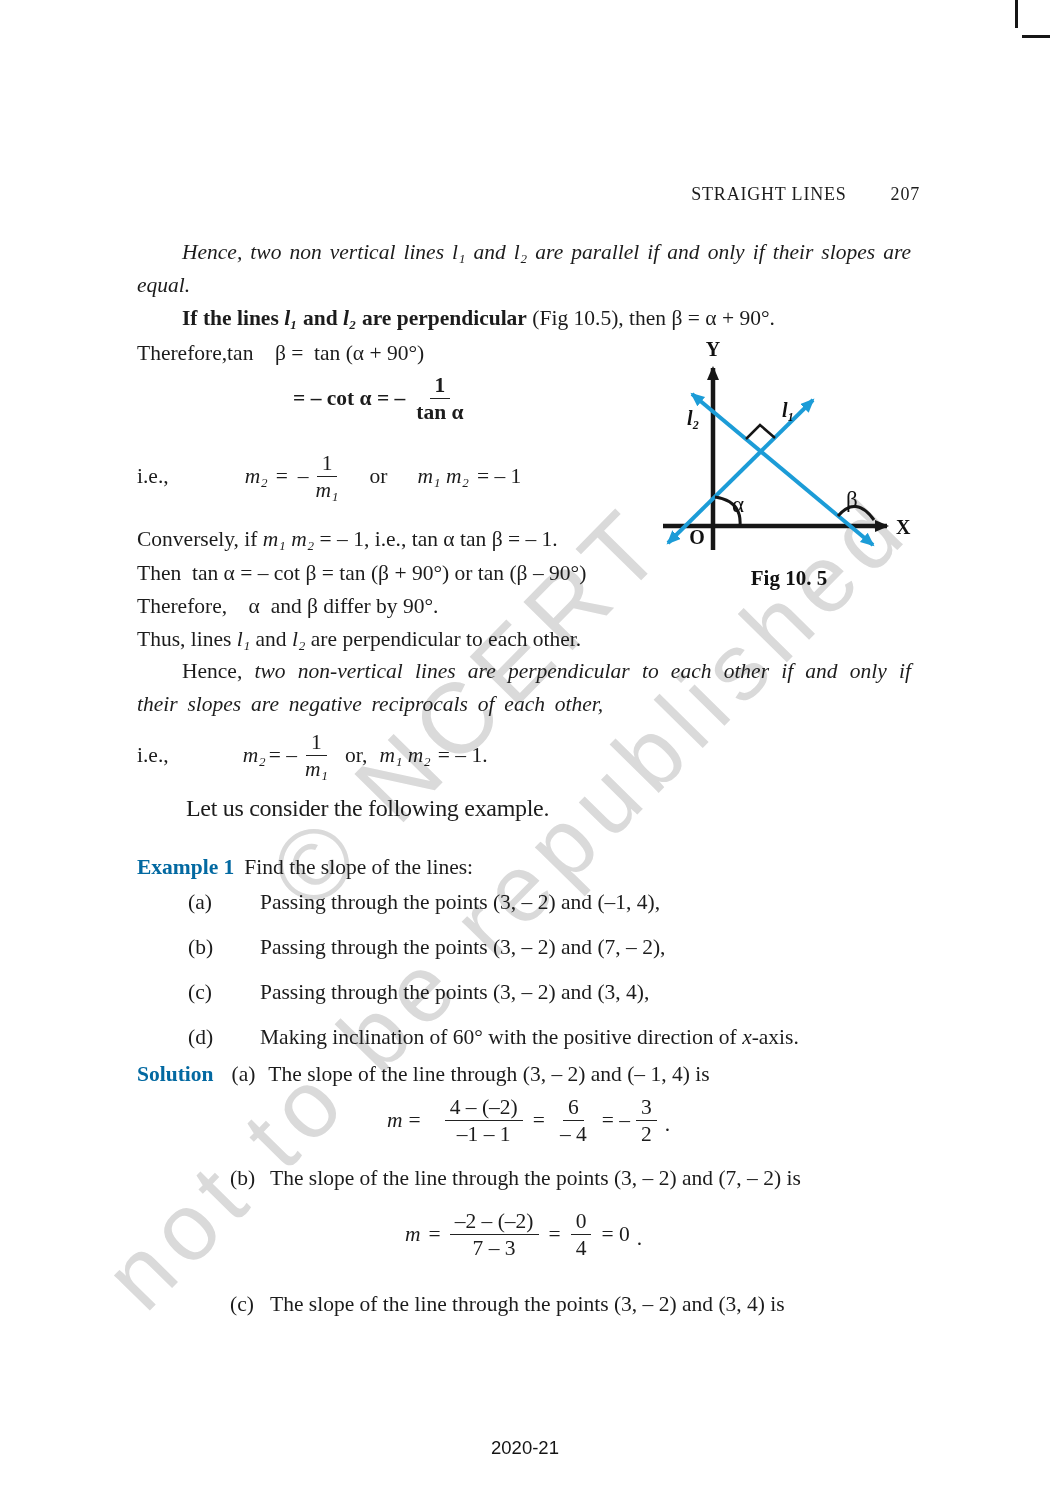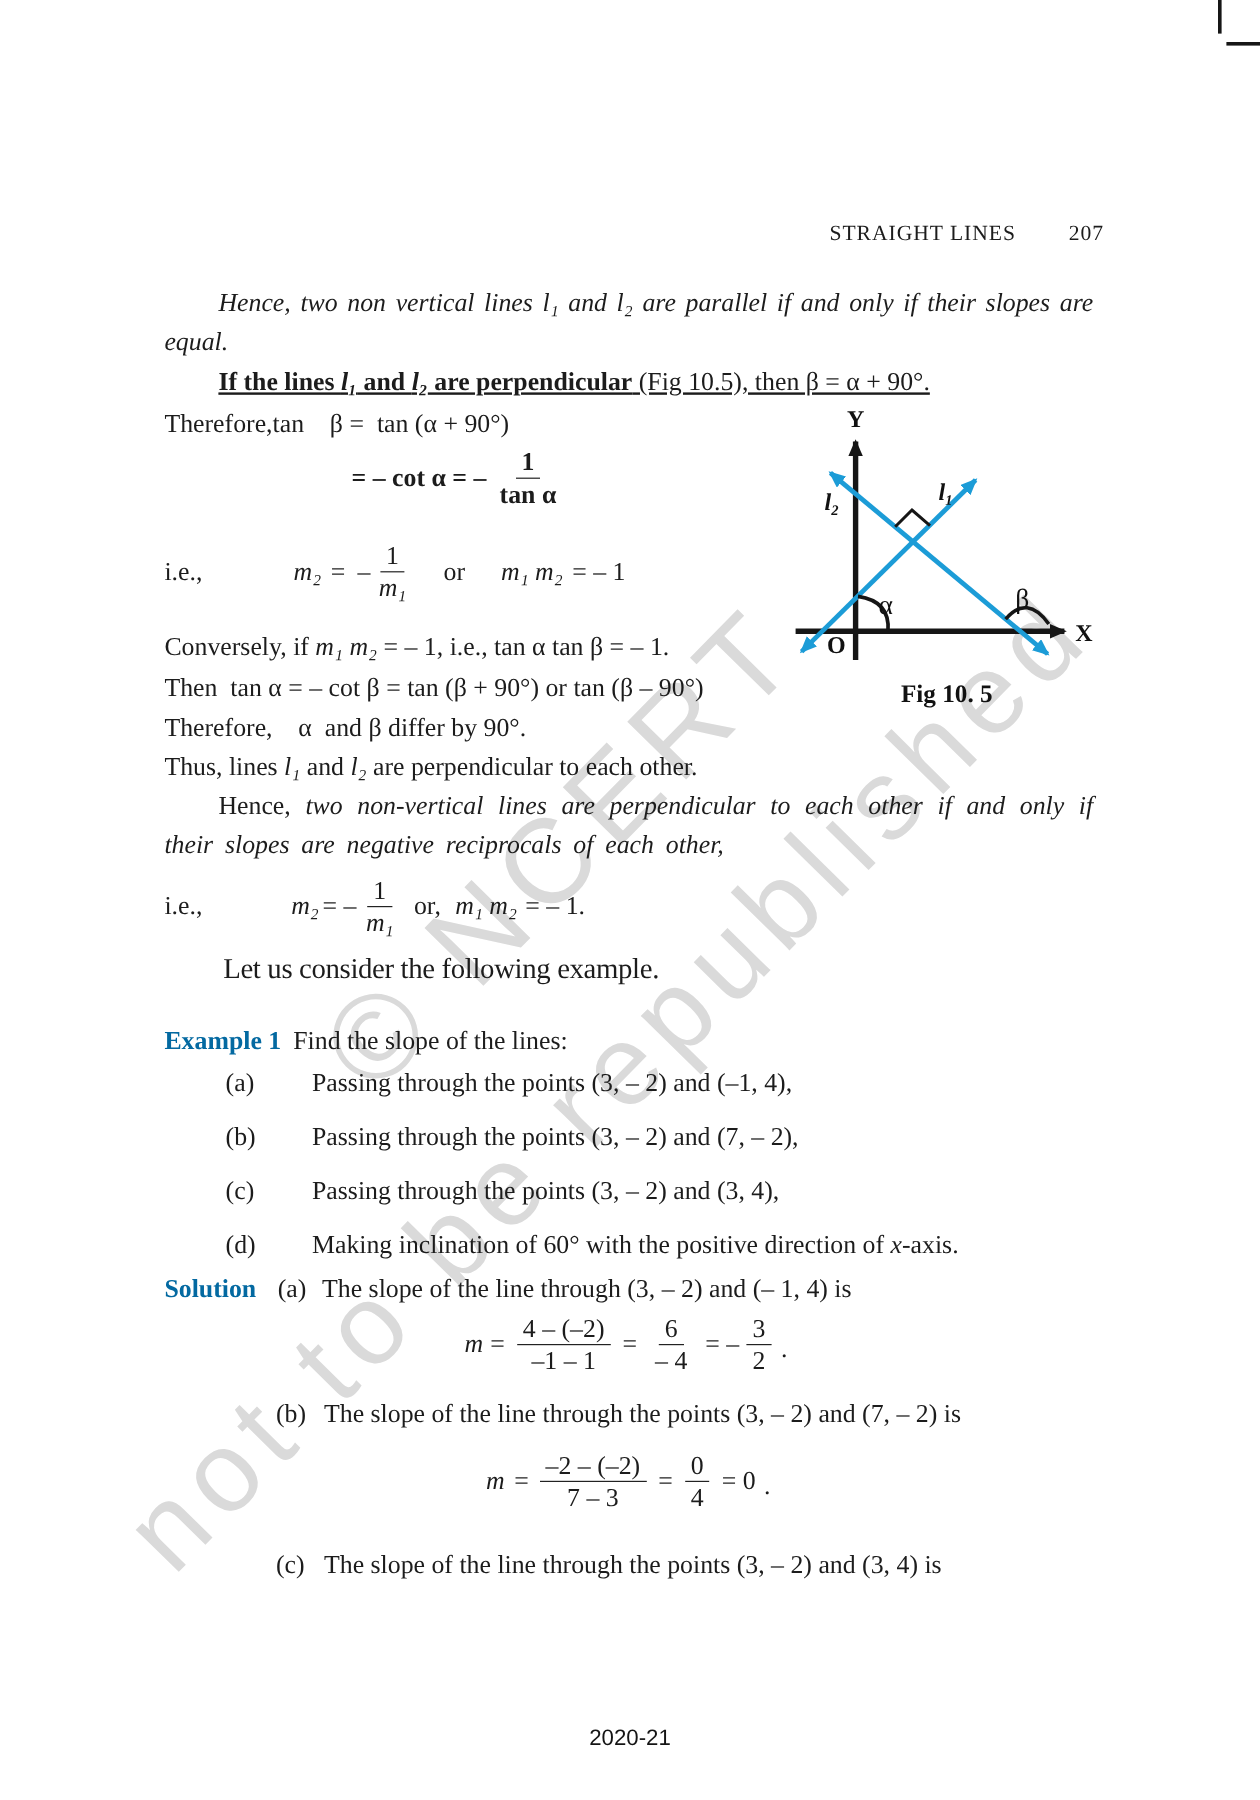--- a/index.html
+++ b/index.html
@@ -24,21 +24,21 @@
   .wm2 { left:122px; top:1238px; font-size:95px;  letter-spacing:10px; transform:rotate(-45.5deg); }
 
   .layer { position:absolute; z-index:1; }
 
   
   .header { top:184px; left:144px; width:776px; text-align:right; font-size:18px; letter-spacing:0.8px; }
   .pagenum { margin-left:44px; }
 
   
   .p-parallel { top:236px; left:137px; width:774px; text-align:justify; text-indent:45px; font-style:italic; }
-  .p-perp { top:302px; left:137px; text-indent:45px; white-space:nowrap;text-decoration:underline; }
+  .p-perp { top:302px; left:137px; text-indent:45px; white-space:nowrap; }
   .l-theretan { top:337px; left:137px; }
   .l-conversely { top:523px; left:137px; white-space:nowrap; }
   .l-then { top:557px; left:137px; }
   .l-differ { top:590px; left:137px; }
   .l-thus { top:623px; left:137px; white-space:nowrap; }
   .p-hence { top:655px; left:137px; width:774px; text-align:justify; text-indent:45px; word-spacing:4.5px; }
   .l-leadin { top:795px; left:186px; font-size:24px; letter-spacing:-0.3px; }
 
   
   .eqrow { display:flex; align-items:center; height:56px; }
@@ -170,21 +170,21 @@
 
   <div class="abs layer fs l-solution">
     <span class="blue">Solution</span>
     <span class="sol-a-label">(a)</span>
     <span class="sol-a-text">The slope of the line through (3, – 2) and (– 1, 4) is</span>
   </div>
 
   <div class="abs layer fs eqrow eq-a">
     <span class="it">m</span>
     <span style="margin-left:6px">=</span>
-    <span class="frac" style="margin-left:10px">
+    <span class="frac" style="margin-left:24px">
       <span class="num">4 – (–2)</span>
       <span class="den">–1 – 1</span>
     </span>
     <span style="margin-left:10px">=</span>
     <span class="frac" style="margin-left:10px">
       <span class="num">6</span>
       <span class="den">– 4</span>
     </span>
     <span class="pre" style="margin-left:10px">= –</span>
     <span class="frac" style="margin-left:6px">

